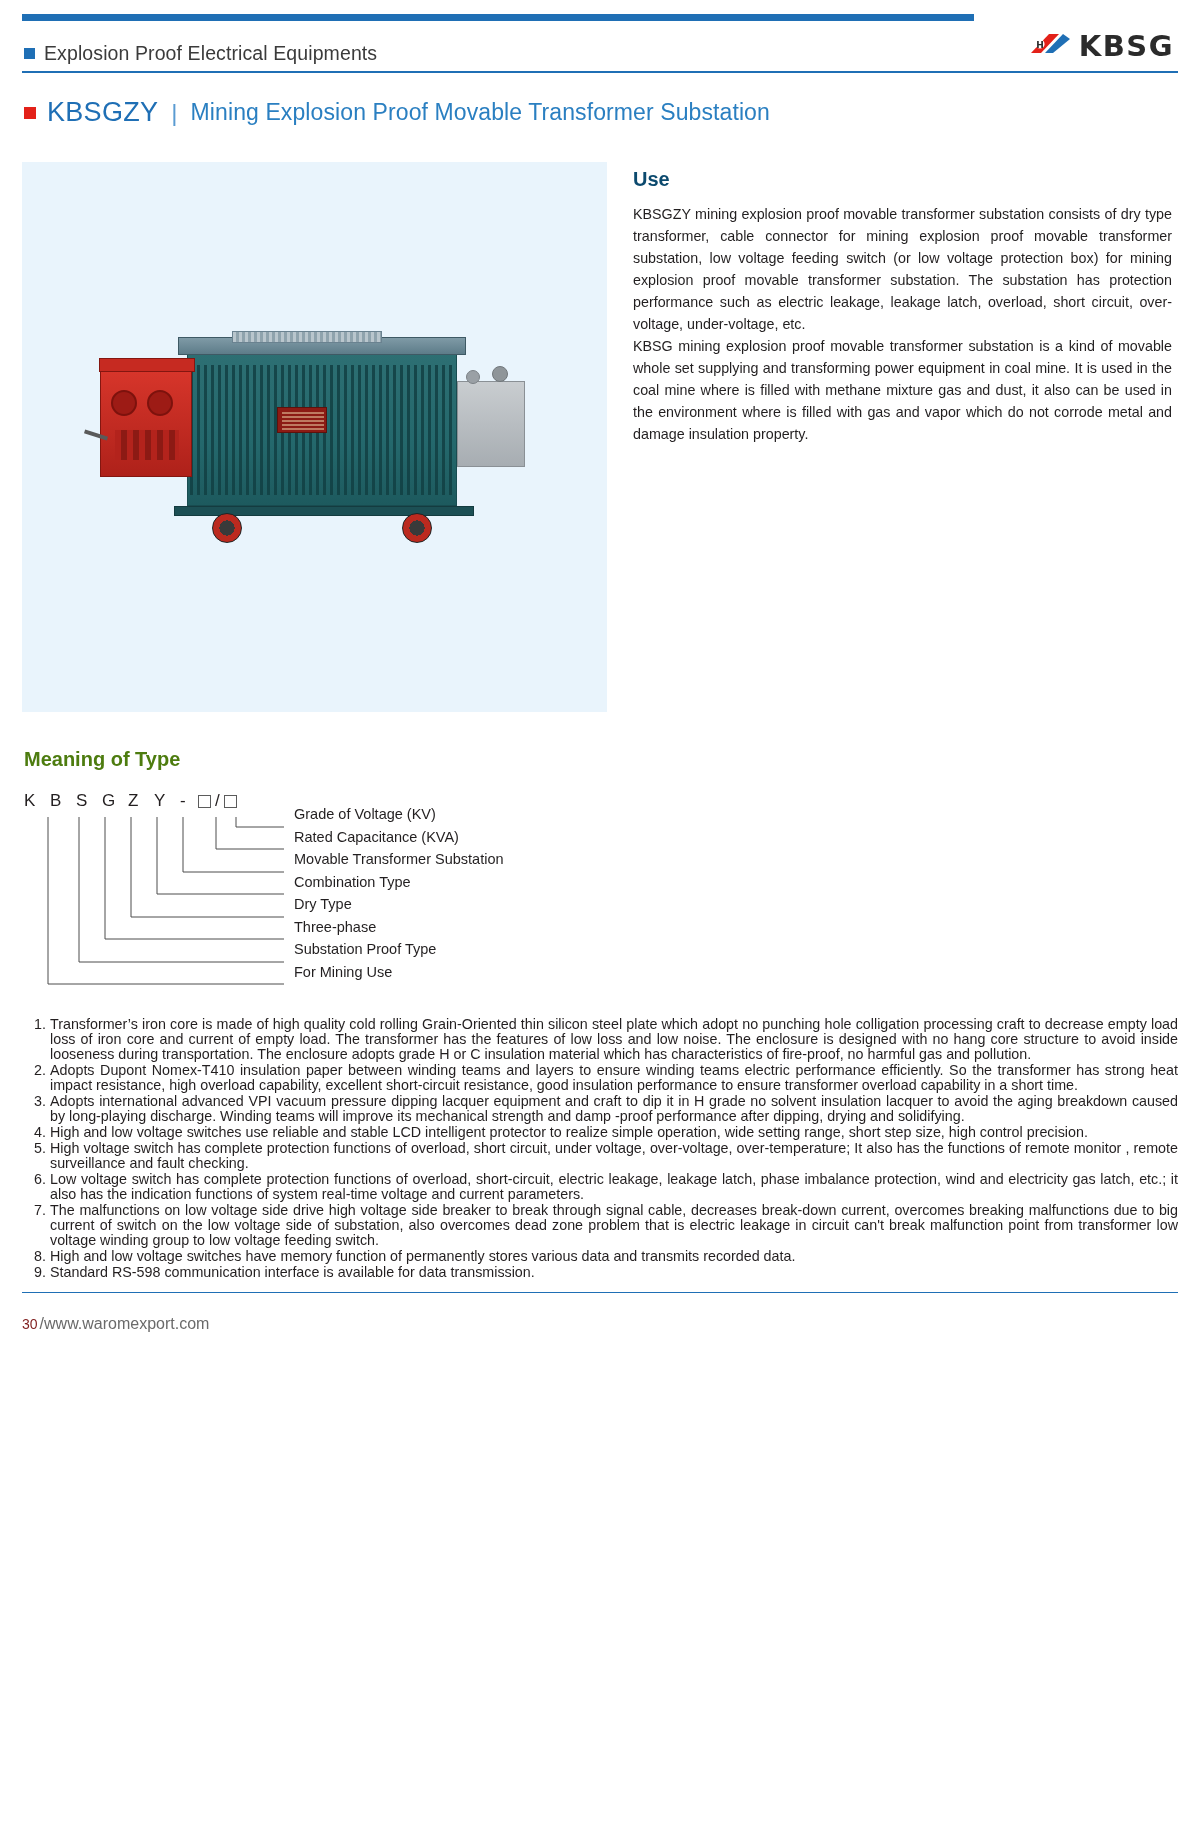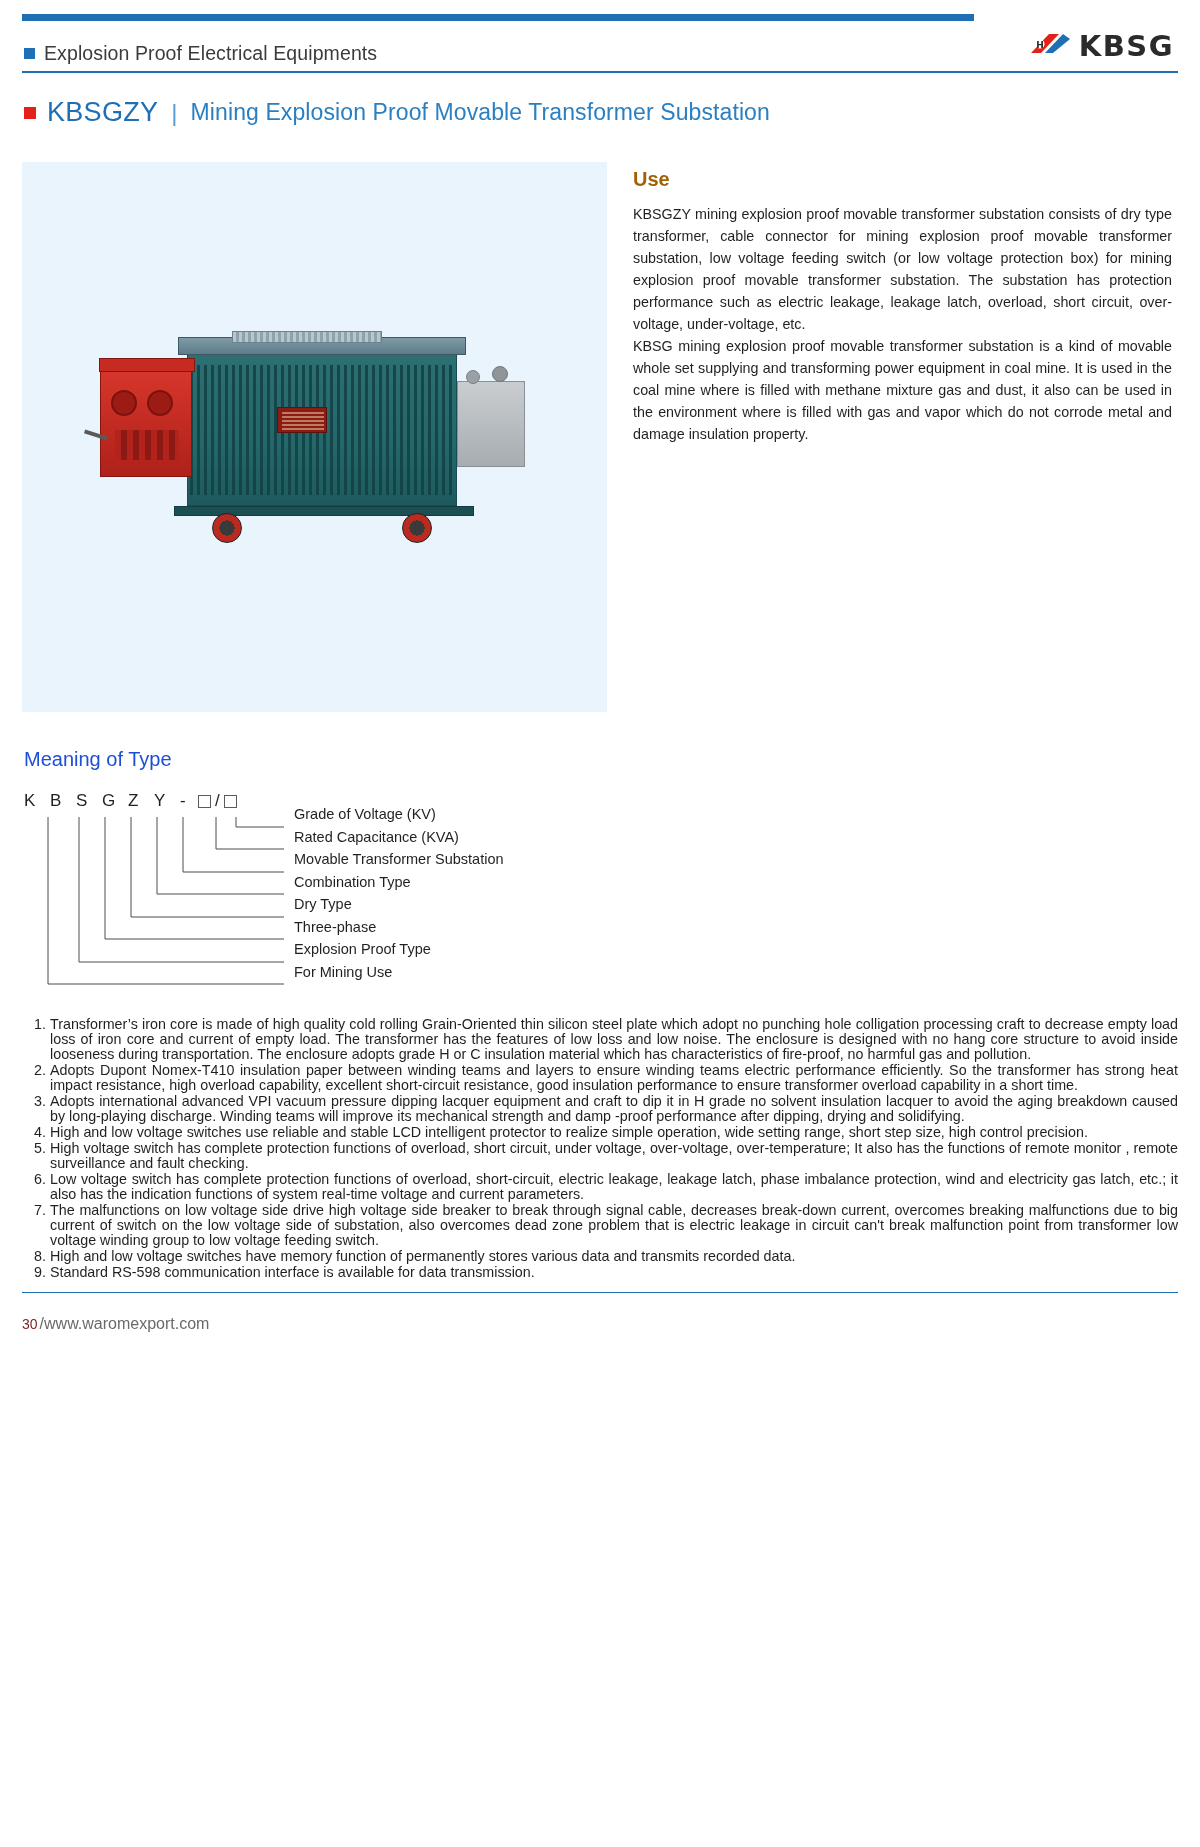--- a/index.html
+++ b/index.html
@@ -189,38 +189,38 @@
     border-radius: 50%;
     background: radial-gradient(circle at 50% 50%, #3a3a3a 0 38%, #bb2a1f 38% 72%, #2f2f2f 72% 100%);
     border: 1px solid #222;
   }
   .w1 { left: 130px; }
   .w2 { left: 320px; }
 
   .use-col { flex: 1; padding-top: 6px; padding-right: 6px; }
   .use-h {
     font-size: 20px;
-    color: #a16207;
+    color: #0c4a6e;
     font-weight: bold;
     margin: 0 0 12px 0;
   }
   .use-p {
     font-size: 14.3px;
     line-height: 22px;
     text-align: justify;
     color: #221f20;
     margin: 0;
   }
   .use-p + .use-p { margin-top: 0px; }
 
   
   .section-h {
     font-size: 20px;
-    color: #1d4ed8;
-    font-weight: normal;
+    color: #4d7c0f;
+    font-weight: bold;
     margin: 36px 0 0 2px;
   }
   .mot {
     position: relative;
     margin-top: 18px;
     height: 228px;
     padding-left: 2px;
   }
   .code-letters {
     display: flex;
@@ -435,21 +435,21 @@
       </svg>
     </div>
 
     <div class="mot-labels">
       <div>Grade of Voltage (KV)</div>
       <div>Rated Capacitance (KVA)</div>
       <div>Movable Transformer Substation</div>
       <div>Combination Type</div>
       <div>Dry Type</div>
       <div>Three-phase</div>
-      <div>Explosion Proof Type</div>
+      <div>Substation Proof Type</div>
       <div>For Mining Use</div>
     </div>
   </div>
 
   <ol class="tech">
     <li>Transformer’s iron core is made of high quality cold rolling Grain-Oriented thin silicon steel plate which adopt no punching hole colligation processing craft to decrease empty load loss of iron core and current of empty load. The transformer has the features of low loss and low noise. The enclosure is designed with no hang core structure to avoid inside looseness during transportation. The enclosure adopts grade H or C insulation material which has characteristics of fire-proof, no harmful gas and pollution.</li>
     <li>Adopts Dupont Nomex-T410 insulation paper between winding teams and layers to ensure winding teams electric performance efficiently. So the transformer has strong heat impact resistance, high overload capability, excellent short-circuit resistance, good insulation performance to ensure transformer overload capability in a short time.</li>
     <li>Adopts international advanced VPI vacuum pressure dipping lacquer equipment and craft to dip it in H grade no solvent insulation lacquer to avoid the aging breakdown caused by long-playing discharge. Winding teams will improve its mechanical strength and damp -proof performance after dipping, drying and solidifying.</li>
     <li>High and low voltage switches use reliable and stable LCD intelligent protector to realize simple operation, wide setting range, short step size, high control precision.</li>
     <li>High voltage switch has complete protection functions of overload, short circuit, under voltage, over-voltage, over-temperature; It also has the functions of remote monitor , remote surveillance and fault checking.</li>

